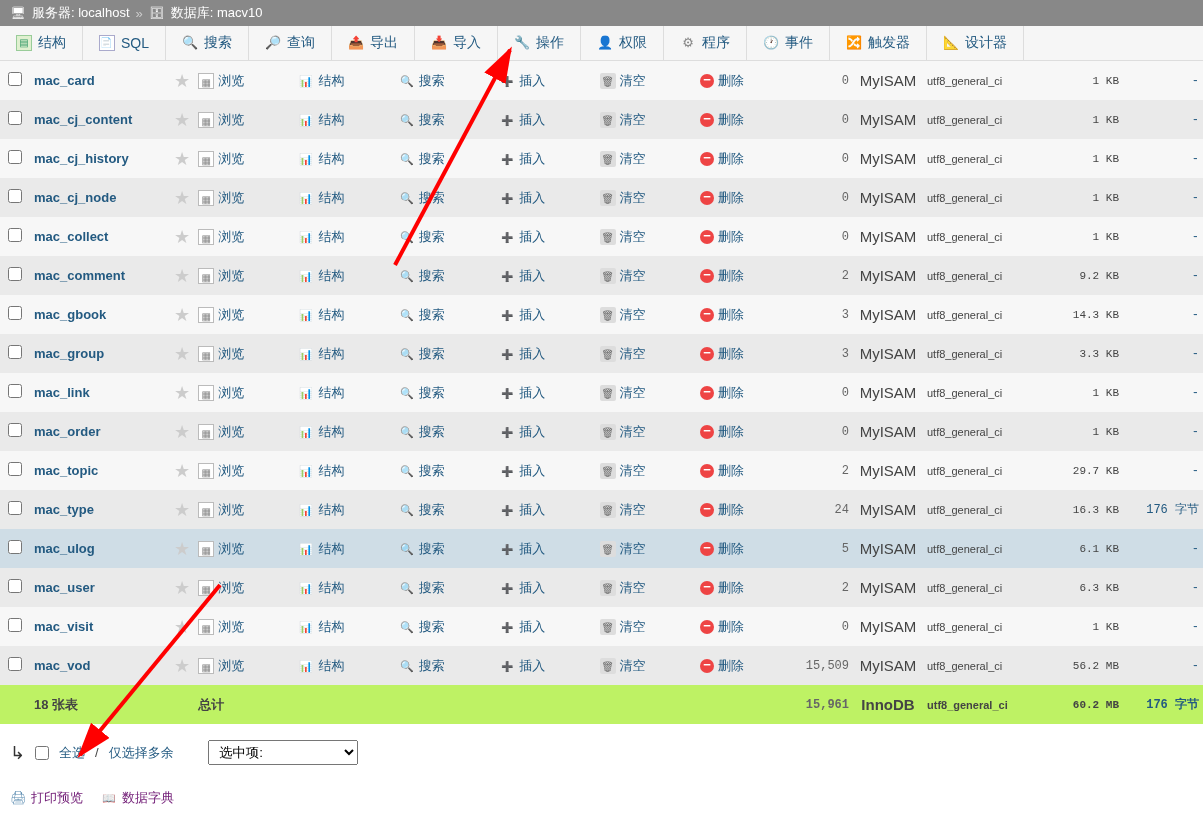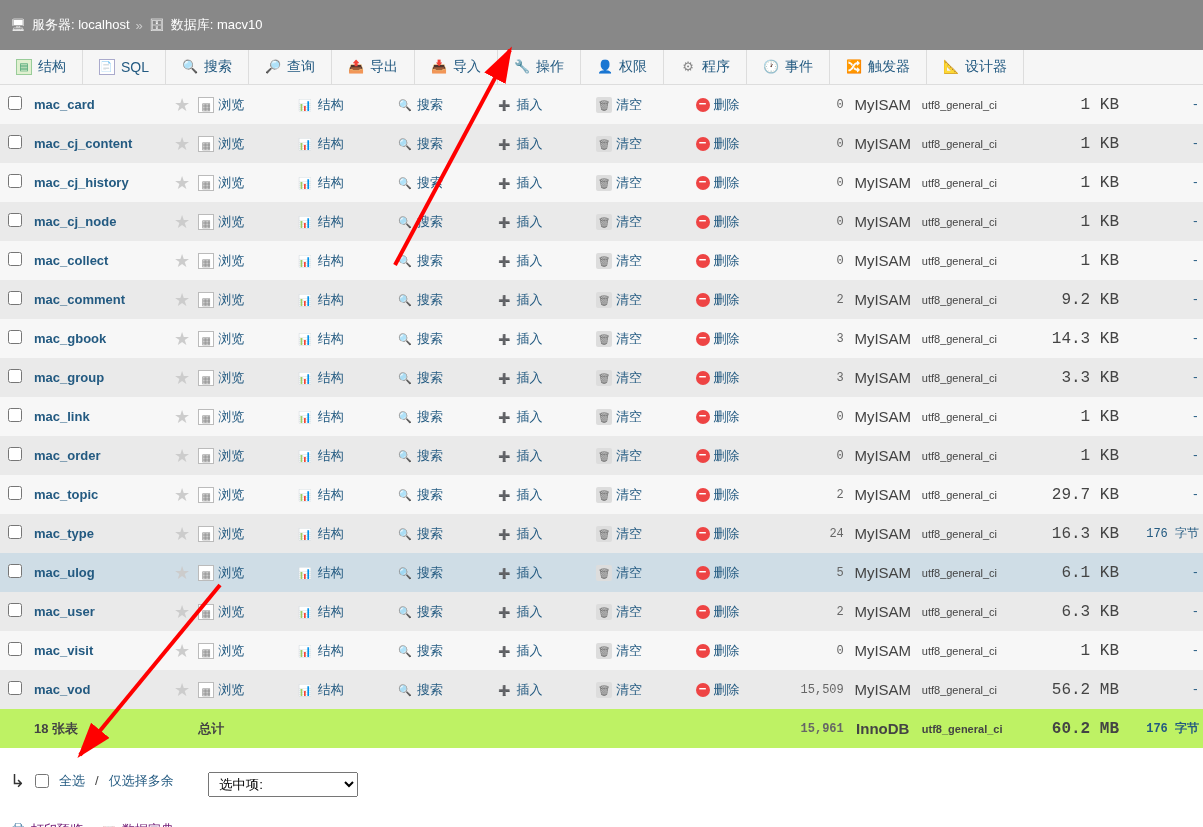--- a/index.html
+++ b/index.html
@@ -1,45 +1,45 @@
 <!DOCTYPE html>
 <html><head>
 <meta charset="utf-8">
 <style>
 * { margin: 0; padding: 0; box-sizing: border-box; }
 body { font-family: sans-serif; font-size: 13px; color: #444; background: #fff; width: 1203px; }
-.breadcrumb { background: #888; color: #fff; padding: 16px 10px; display: flex; align-items: center; gap: 6px; font-size: 13px; }
+.breadcrumb { background: #888; color: #fff; padding: 4px 10px; display: flex; align-items: center; gap: 6px; font-size: 13px; }
 .breadcrumb a { color: #fff; text-decoration: none; }
 .breadcrumb .sep { color: #ccc; }
 .tabs { display: flex; background: #f6f6f6; border-bottom: 1px solid #ddd; }
 .tab { display: flex; align-items: center; gap: 6px; padding: 8px 16px; color: #235a81; border-right: 1px solid #ddd; font-size: 14px; cursor: pointer; }
 .tab .ico { width: 16px; height: 16px; display: inline-flex; align-items: center; justify-content: center; }
 table.data { width: 100%; border-collapse: collapse; }
 table.data tr { height: 39px; }
 table.data tr.odd { background: #f7f7f7; }
 table.data tr.even { background: #eaeaea; }
 table.data tr.hover { background: #cfdde6; }
 table.data td { padding: 0 4px; vertical-align: middle; white-space: nowrap; }
 td.chk { width: 30px; text-align: center; }
 td.name { width: 140px; }
 td.name a { color: #235a81; font-weight: bold; text-decoration: none; }
 td.fav { width: 22px; text-align:center; }
 .star { color: #ccc; font-size: 18px; }
 .action-link { color: #235a81; text-decoration: none; display: inline-flex; align-items: center; gap: 4px; margin-right: 6px; }
 td.rows { text-align: right; font-family: "Courier New", monospace; font-size: 12px; color: #666; padding-right: 8px; vertical-align: top; padding-top: 6px; width: 60px;}
 td.engine { width: 70px; font-size: 15px; text-align: center; }
 td.collation { width: 130px; font-size: 11px; }
-td.size { text-align: right; font-family: "Courier New", monospace; font-size: 16px; width: 70px; }
+td.size { text-align: right; font-family: "Courier New", monospace; font-size: 11px; width: 70px; }
 td.overhead { text-align: right; font-family: "Courier New", monospace; font-size: 12px; width: 80px; color: #235a81; }
 tr.total td { font-weight: bold; background: #bef264; }
 .footer-controls { padding: 16px 10px; display: flex; align-items: center; gap: 10px; }
 .footer-controls a { color: #235a81; text-decoration: none; }
 .footer-links { padding: 8px 10px; display: flex; gap: 18px; }
 .footer-links a { color: #701a75; text-decoration: none; display: inline-flex; align-items: center; gap: 5px; }
-select.bulk { padding: 3px 6px; width: 150px; margin-top: 8px; }
+select.bulk { padding: 3px 6px; width: 150px; }
 .icon { display:inline-block; width:16px; height:16px; text-align:center; line-height:16px; font-size:13px; }
 .i-server::before { content:"🖥"; font-size:12px; }
 .i-db::before { content:"🗄"; font-size:12px; }
 .i-struct { background:#e0f0d0; border:1px solid #9c9; }
 .i-struct::before { content:"▤"; color:#396; font-size:10px;}
 .i-sql { background:#fff; border:1px solid #aac; }
 .i-sql::before { content:"📄"; font-size:10px;}
 .i-search::before { content:"🔍"; color:#5a8bb0; }
 .i-query::before { content:"🔎"; }
 .i-export::before { content:"📤"; }

